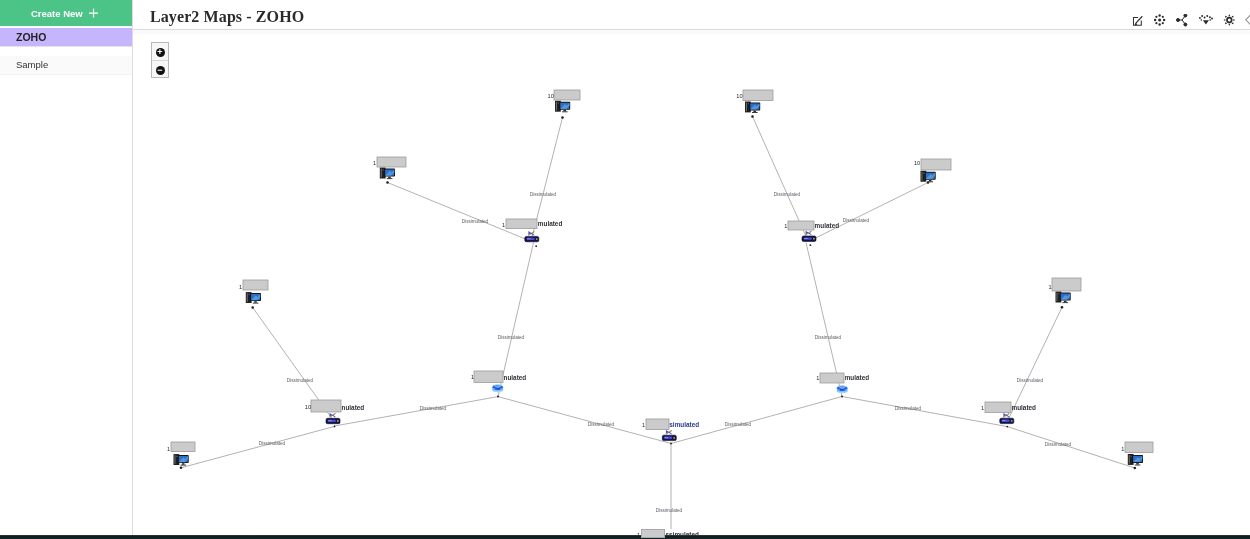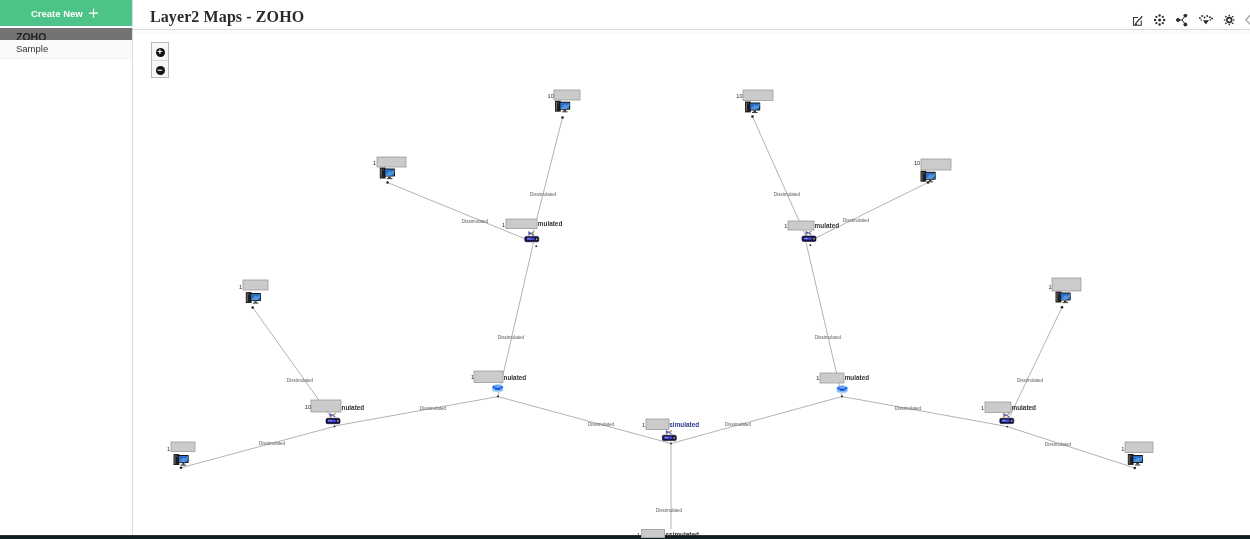--- a/index.html
+++ b/index.html
@@ -3,24 +3,24 @@
 <meta charset="utf-8">
 <style>
   html,body{margin:0;padding:0;}
   body{width:1250px;height:539px;overflow:hidden;position:relative;background:#fff;
        font-family:"Liberation Sans",sans-serif;}
   .sidebar{position:absolute;left:0;top:0;width:132px;height:539px;background:#fff;
        border-right:1px solid #dcdcdc;}
   .createbtn{position:absolute;left:0;top:0;width:132px;height:26px;background:#4cc487;
        color:#fff;font-size:9.5px;font-weight:bold;line-height:27px;text-align:center;}
   .createbtn .plus{font-weight:400;font-size:17px;position:absolute;left:85px;top:-1px;}
-  .row1{position:absolute;left:0;top:28px;width:132px;height:19px;background:#737373;
+  .row1{position:absolute;left:0;top:28px;width:132px;height:19px;background:#c4b5fd;
        border-bottom:1px solid #e3e3e3;font-size:10.5px;font-weight:bold;color:#222;
        line-height:19px;padding-left:16px;box-sizing:border-box;}
-  .row2{position:absolute;left:0;top:40px;width:132px;height:19px;background:#fafafa;
+  .row2{position:absolute;left:0;top:56px;width:132px;height:19px;background:#fafafa;
        font-size:9.5px;color:#333;line-height:18px;padding-left:16px;box-sizing:border-box;border-bottom:1px solid #f2f2f2;}
   .header{position:absolute;left:133px;top:0;width:1117px;height:29px;background:#fff;
        border-bottom:1px solid #dadada;}
   .hstrip{position:absolute;left:133px;top:30px;width:1117px;height:4px;background:#fafafa;}
   .title{position:absolute;left:17px;top:8px;font-family:"Liberation Serif",serif;
        font-size:16px;font-weight:bold;color:#2b2b2b;letter-spacing:0.1px;}
   .hicons{position:absolute;left:997px;top:13px;}
   .zoombox{position:absolute;left:151px;top:42px;width:16px;height:34px;background:#f7f7f7;
        border:1px solid #b9b9b9;}
   .zcell{width:16px;height:17px;text-align:center;position:relative;}

